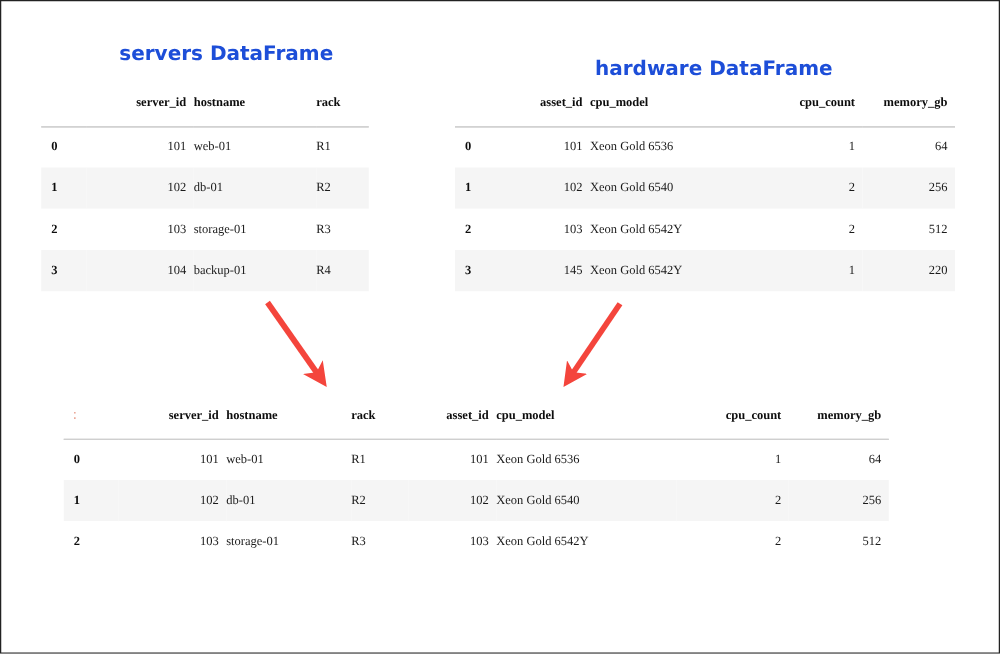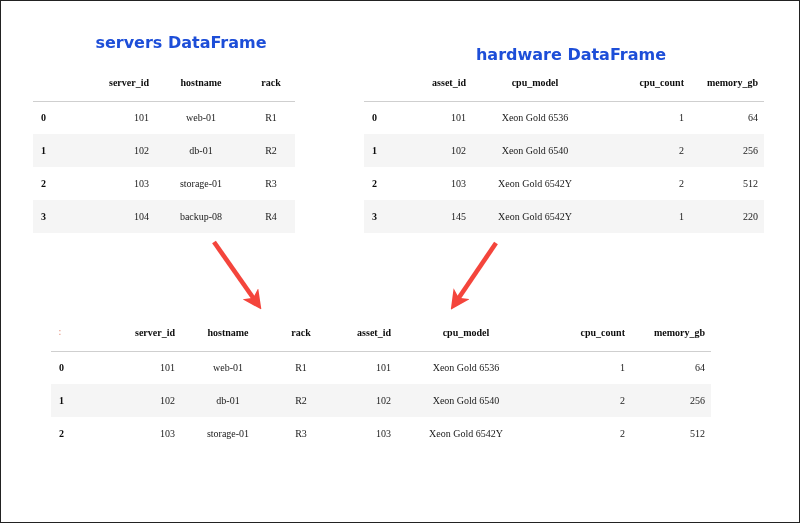--- a/index.html
+++ b/index.html
@@ -62,21 +62,21 @@
     font-weight: bold;
     text-align: left;
     padding-left: 8px;
     color: #0d0d0d;
   }
   table.df .num {
     text-align: right;
     padding-right: 6px;
   }
   table.df .txt {
-    text-align: center;
+    text-align: left;
     padding-right: 6px;
   }
   table.df thead th.idx {
     text-align: left;
   }
 
   
   .strike {
     position: absolute;
     height: 3.2px;
@@ -146,21 +146,21 @@
       </tr>
       <tr class="even">
         <td class="idx">2</td>
         <td class="num">103</td>
         <td class="txt">storage-01</td>
         <td class="txt">R3</td>
       </tr>
       <tr class="odd" style="background: rgb(245, 245, 245);">
         <td class="idx">3</td>
         <td class="num">104</td>
-        <td class="txt">backup-08</td>
+        <td class="txt">backup-01</td>
         <td class="txt">R4</td>
       </tr>
     </tbody>
   </table>
 
   <div class="df-title" style="left:430px; top:44px; width:280px;">hardware DataFrame</div>
 
   <table class="df" id="hardware-table" style="left:363px; top:66px; width:400px;">
     <colgroup>
       <col style="width:32px">

